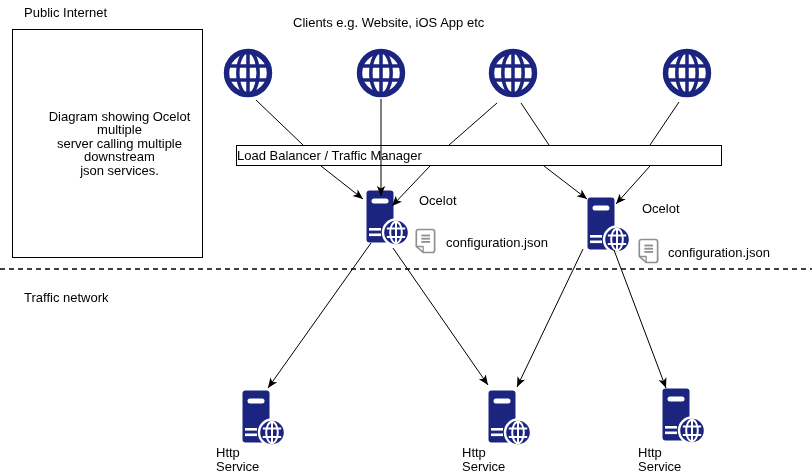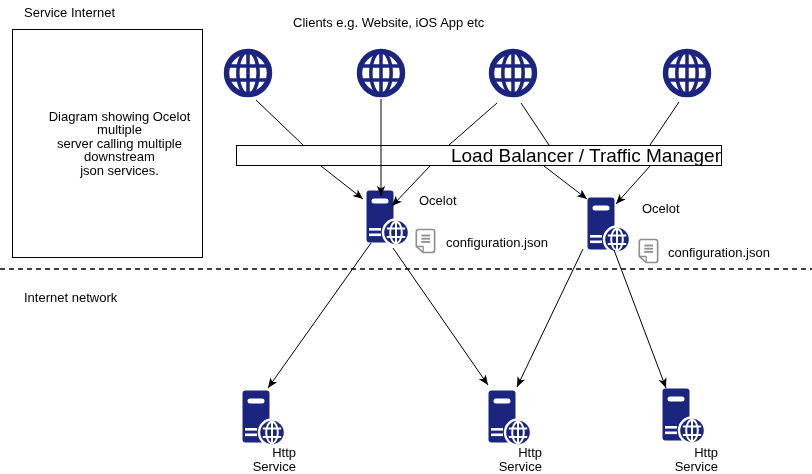--- a/index.html
+++ b/index.html
@@ -9,33 +9,33 @@
     --background:#FFFFFF;
   }
   html,body{margin:0;padding:0;background:#fff;}
   #canvas{
     position:relative;width:812px;height:474px;overflow:hidden;
     background:var(--background);
     font-family:"Liberation Sans",sans-serif;color:#000;
   }
   .abs{position:absolute;}
   .lbl{font-size:13px;line-height:14px;white-space:nowrap;z-index:3;}
-  .center-lbl{text-align:right;white-space:normal;}
+  .center-lbl{text-align:left;white-space:normal;}
   #desc-box{
     left:12px;top:29px;width:191px;height:229px;
     border:1px solid var(--line-black);box-sizing:border-box;z-index:1;
     display:flex;align-items:center;justify-content:center;padding-left:24px;
   }
   #desc-text{font-size:13px;line-height:13.5px;text-align:center;}
   #desc-text span{display:block;}
   #lb-box{
     left:236px;top:145px;width:486px;height:21px;
     border:1px solid var(--line-black);box-sizing:border-box;z-index:1;
-    display:flex;align-items:center;justify-content:flex-end;
-    font-size:19px;
+    display:flex;align-items:center;justify-content:flex-start;
+    font-size:13px;
   }
   .icon{z-index:2;}
   #edges-layer{left:0;top:0;z-index:5;pointer-events:none;}
   .edge{stroke:var(--line-black);stroke-width:1;fill:none;}
   .sep{stroke:var(--line-black);stroke-width:1.4;stroke-dasharray:5 4;}
   .arrowhead{fill:var(--line-black);}
   .navy-fill{fill:var(--icon-navy);}
   .navy-stroke{stroke:var(--icon-navy);}
   .file-stroke{stroke:var(--file-icon-gray);}
 </style>
@@ -71,22 +71,22 @@
         <path d="M2.5,20 H10 V26.5" fill="none" class="file-stroke" stroke-width="1.4" stroke-linejoin="round"></path>
         <g class="file-stroke" stroke-width="2">
           <line x1="8" y1="8" x2="17.5" y2="8"></line>
           <line x1="8" y1="11.5" x2="17.5" y2="11.5"></line>
           <line x1="8" y1="15" x2="17.5" y2="15"></line>
         </g>
       </symbol>
     </defs>
   </svg>
 
-  <div class="abs lbl" style="left:24px;top:6px">Service Internet</div>
-  <div class="abs lbl" style="left:24px;top:291px">Internet network</div>
+  <div class="abs lbl" style="left:24px;top:6px">Public Internet</div>
+  <div class="abs lbl" style="left:24px;top:291px">Traffic network</div>
   <div class="abs lbl" style="left:293px;top:16px">Clients e.g. Website, iOS App etc</div>
 
   <div id="desc-box" class="abs">
     <div id="desc-text">
       <span>Diagram showing Ocelot multiple</span>
       <span>server calling multiple downstream</span>
       <span>json services.</span>
     </div>
   </div>
 

